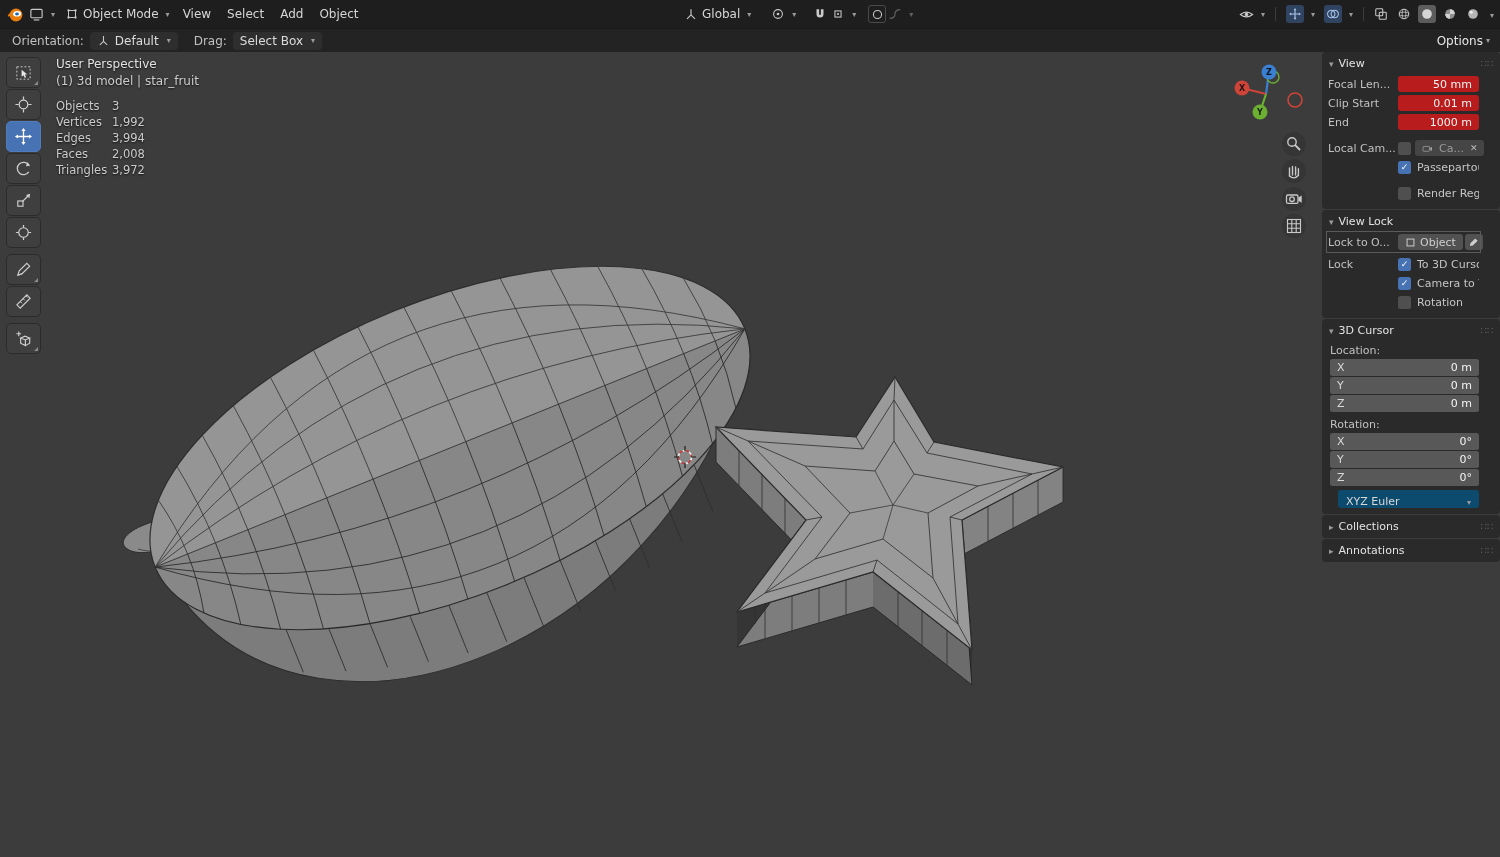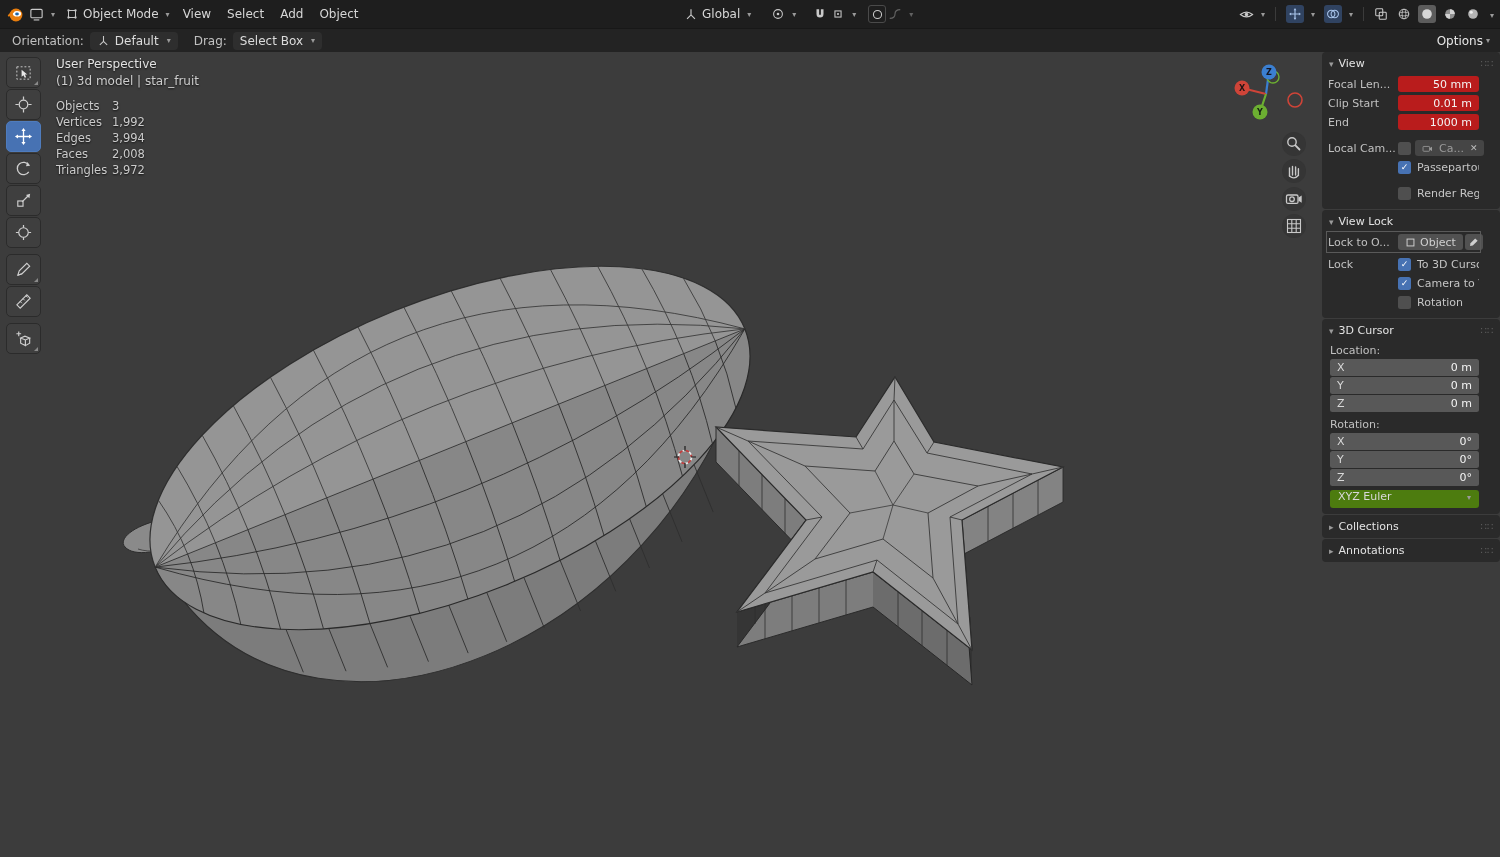--- a/index.html
+++ b/index.html
@@ -68,22 +68,22 @@
   .chk{width:13px;height:13px;border-radius:2.5px;background:#4f4f4f;flex:none;
     display:flex;align-items:center;justify-content:center}
   .chk.checked{background:#4772b3}
   .chk.checked::after{content:"✓";color:#fff;font-size:9px;line-height:1}
   .chklabel{margin-left:6px;color:#c5c5c5;white-space:nowrap;overflow:hidden}
   .sectlabel{height:17px;display:flex;align-items:center;margin-left:8px;color:#c0c0c0}
   .axisrow{display:flex;height:17px;margin:0 21px 1px 8px}
   .axisfield{flex:1;background:#585858;border-radius:2.5px;display:flex;align-items:center;
     justify-content:space-between;padding:0 7px;color:#f4f4f4}
   .axisletter{color:#d9d9d9}
-  .pselect{height:18px;background:#4d7c0f;border-radius:3px;margin:4px 21px 0 8px;
-    display:flex;align-items:flex-start;padding:0 8px;color:#d8d8d8}
+  .pselect{height:18px;background:#0c4a6e;border-radius:3px;margin:4px 21px 0 16px;
+    display:flex;align-items:flex-end;padding:0 8px;color:#d8d8d8}
   .pselect .caret2{margin-left:auto}
   .caret2::after{content:"▾";font-size:8px;color:#9a9a9a}
   .iconbox{display:flex;align-items:center;justify-content:center;flex:none}
   .mt8{margin-top:8px}.mt4{margin-top:4px}
 </style>
 </head>
 <body>
 
 <svg id="viewport" width="1500" height="857" viewBox="0 0 1500 857" style="position:absolute;inset:0;z-index:5">
   <rect x="0" y="0" width="1500" height="857" fill="#3c3c3c"></rect>

